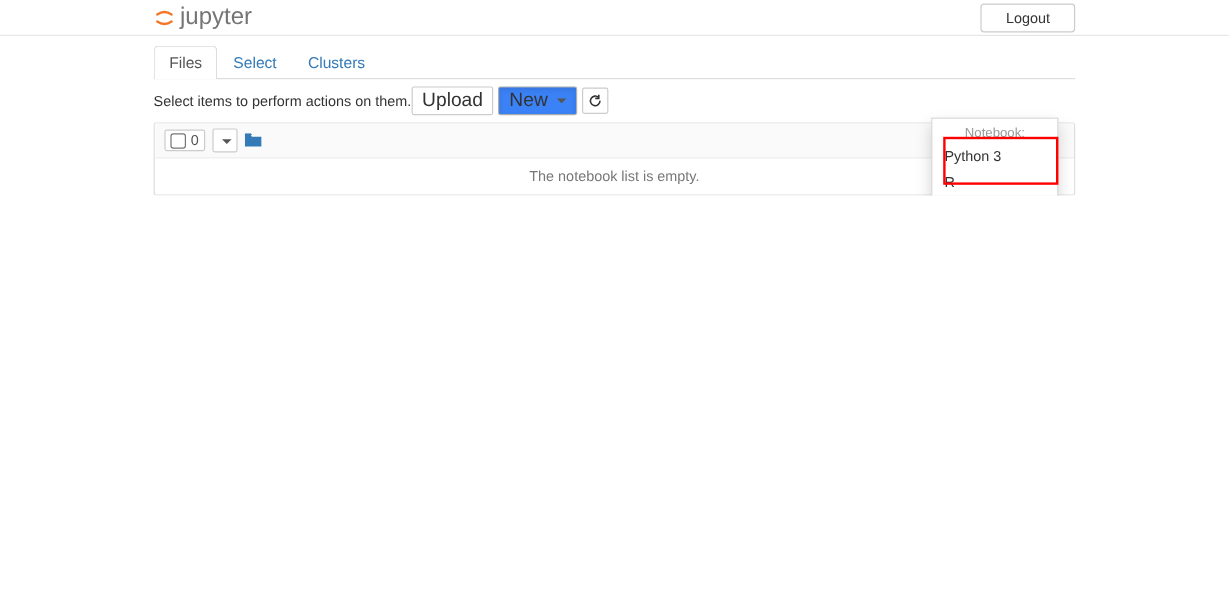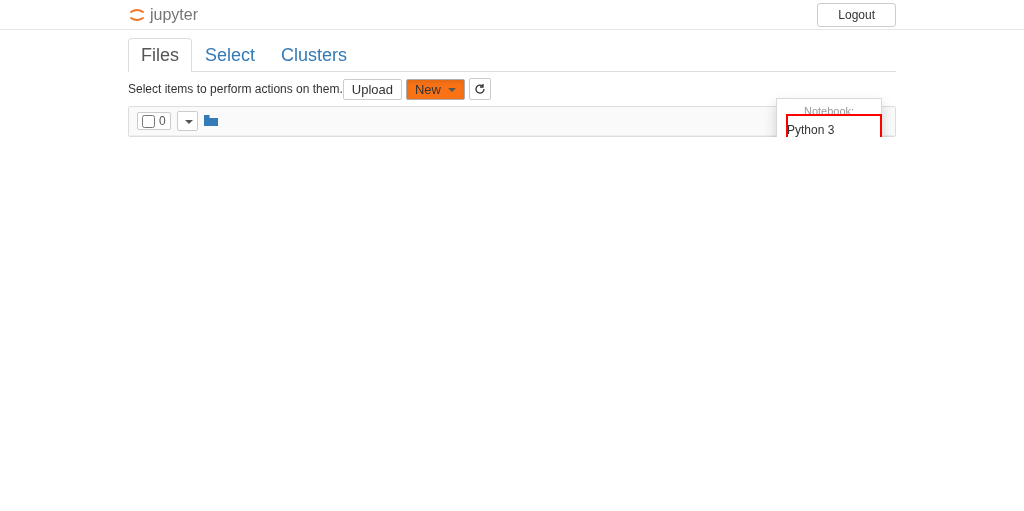--- a/index.html
+++ b/index.html
@@ -26,21 +26,21 @@
     display: flex;
     justify-content: space-between;
     align-items: center;
     height: 100%;
   }
   .logo {
     display: flex;
     align-items: center;
     gap: 4px;
     color: #757575;
-    font-size: 16px;
+    font-size: 20px;
   }
   .logo-icon svg { display: block; }
   .logout-btn {
     background: #fff;
     border: 1px solid #ccc;
     border-radius: 3px;
     padding: 4px 20px;
     font-size: 12px;
     color: #333;
     cursor: pointer;
@@ -63,44 +63,44 @@
   }
   .tabs li.active {
     border-color: #ddd;
     background: #fff;
   }
   .tabs a {
     display: block;
     padding: 6px 12px;
     color: #337ab7;
     text-decoration: none;
-    font-size: 18px;
+    font-size: 13px;
   }
   .tabs li.active a {
     color: #555;
   }
   .subheading {
     display: flex;
     align-items: center;
     margin-top: 6px;
     font-size: 12px;
     color: #333;
   }
   .right-buttons { display: flex; gap: 4px; align-items: center; }
   .btn {
     background: #fff;
     border: 1px solid #ccc;
     border-radius: 2px;
     padding: 2px 8px;
-    font-size: 13px;
+    font-size: 16px;
     cursor: pointer;
     color: #333;
   }
   .btn.new-btn {
-    background: #f97316;
+    background: #3b82f6;
     border-color: #adadad;
     box-shadow: inset 0 2px 4px rgba(0,0,0,.1);
   }
   .refresh-btn {
     border: 1px solid #ccc;
     background: #fff;
     border-radius: 2px;
     width: 22px;
     height: 22px;
     display: flex;
@@ -255,20 +255,21 @@
       </span>
       <span class="dropdown-caret">
         <span class="caret"></span>
       </span>
       <span class="folder-icon">
         <svg width="14" height="12" viewBox="0 0 14 12">
           <path d="M0 2 L5 2 L6 3 L14 3 L14 11 L0 11 Z M0 2 L0 0 L5 0 L6 1 L5 2" fill="#337ab7"></path>
         </svg>
       </span>
     </div>
+    <div class="empty-row">The notebook list is empty.</div>
   </div>
 
   <div class="dropdown-menu">
     <div class="dropdown-header">Notebook:</div>
     <div class="dropdown-item">Python 3</div>
     <div class="dropdown-item">R</div>
     <div class="dropdown-divider"></div>
     <div class="dropdown-header">Other:</div>
     <div class="dropdown-item">Text File</div>
     <div class="dropdown-item">Folder</div>

